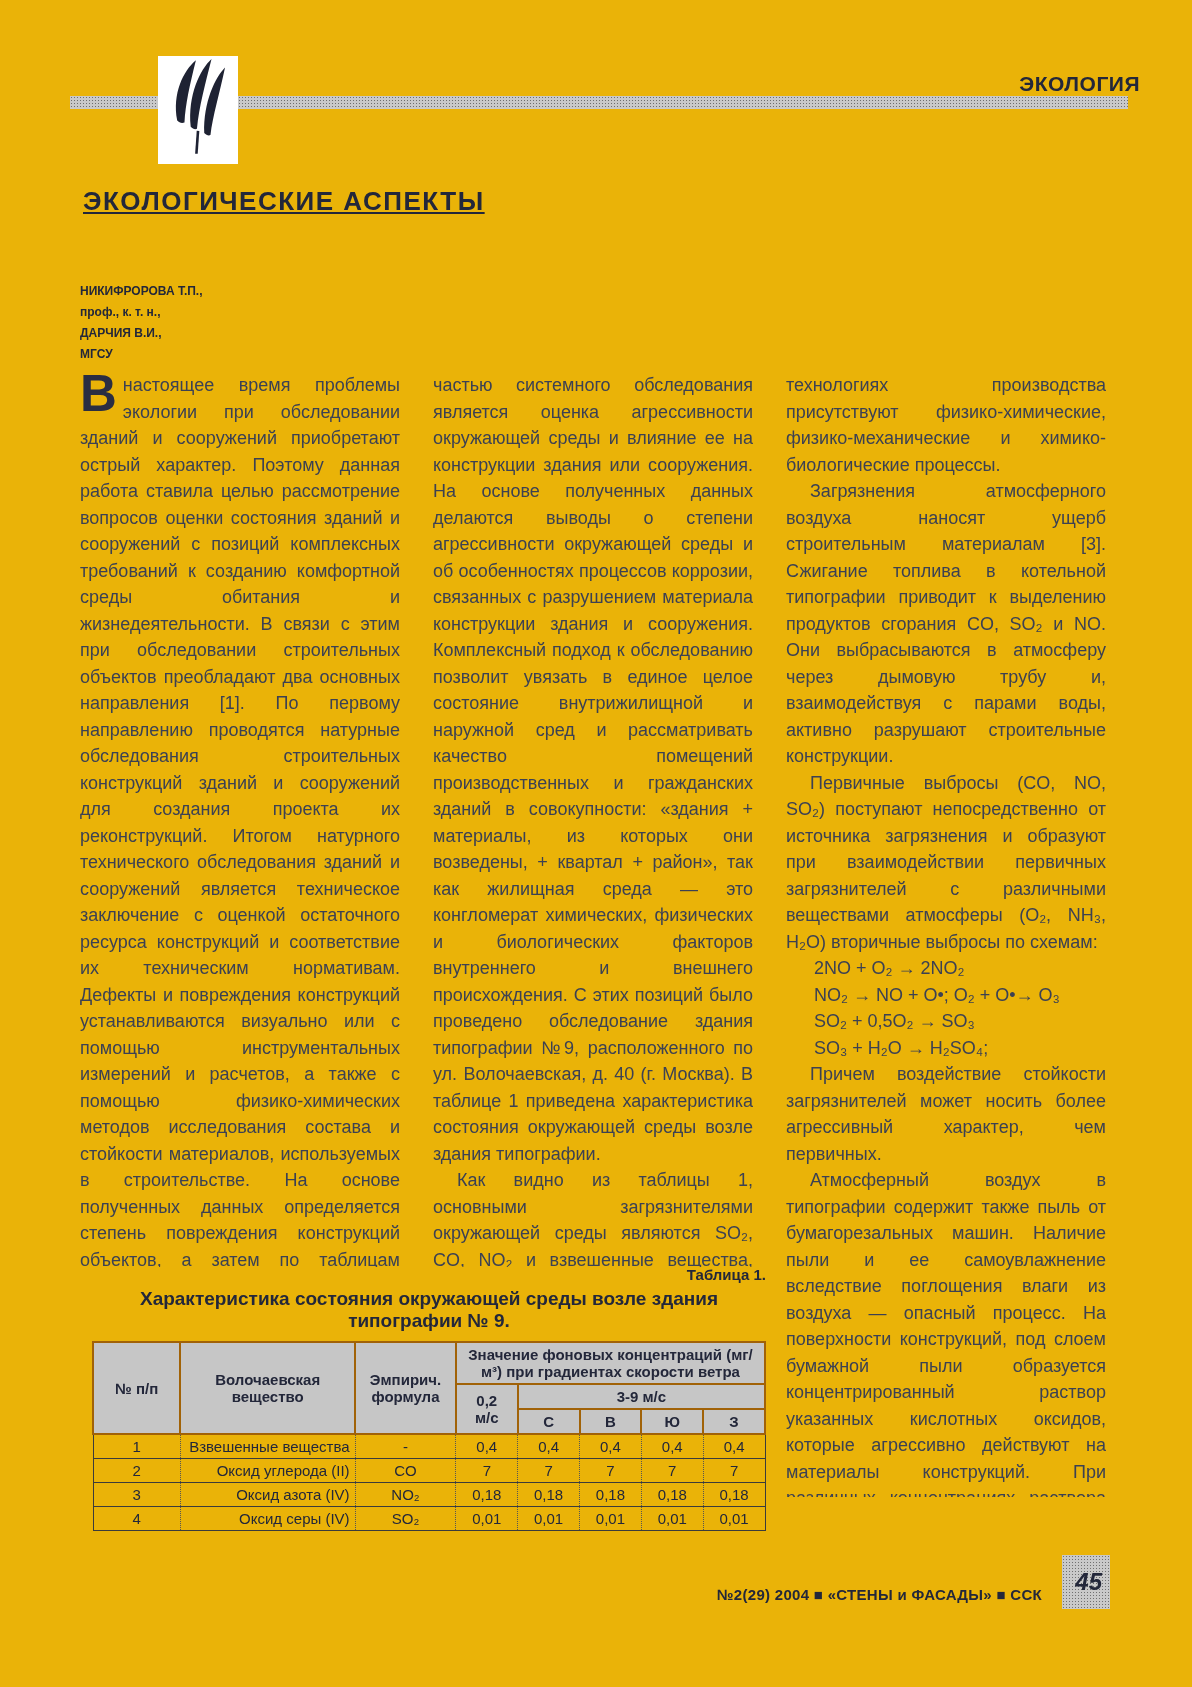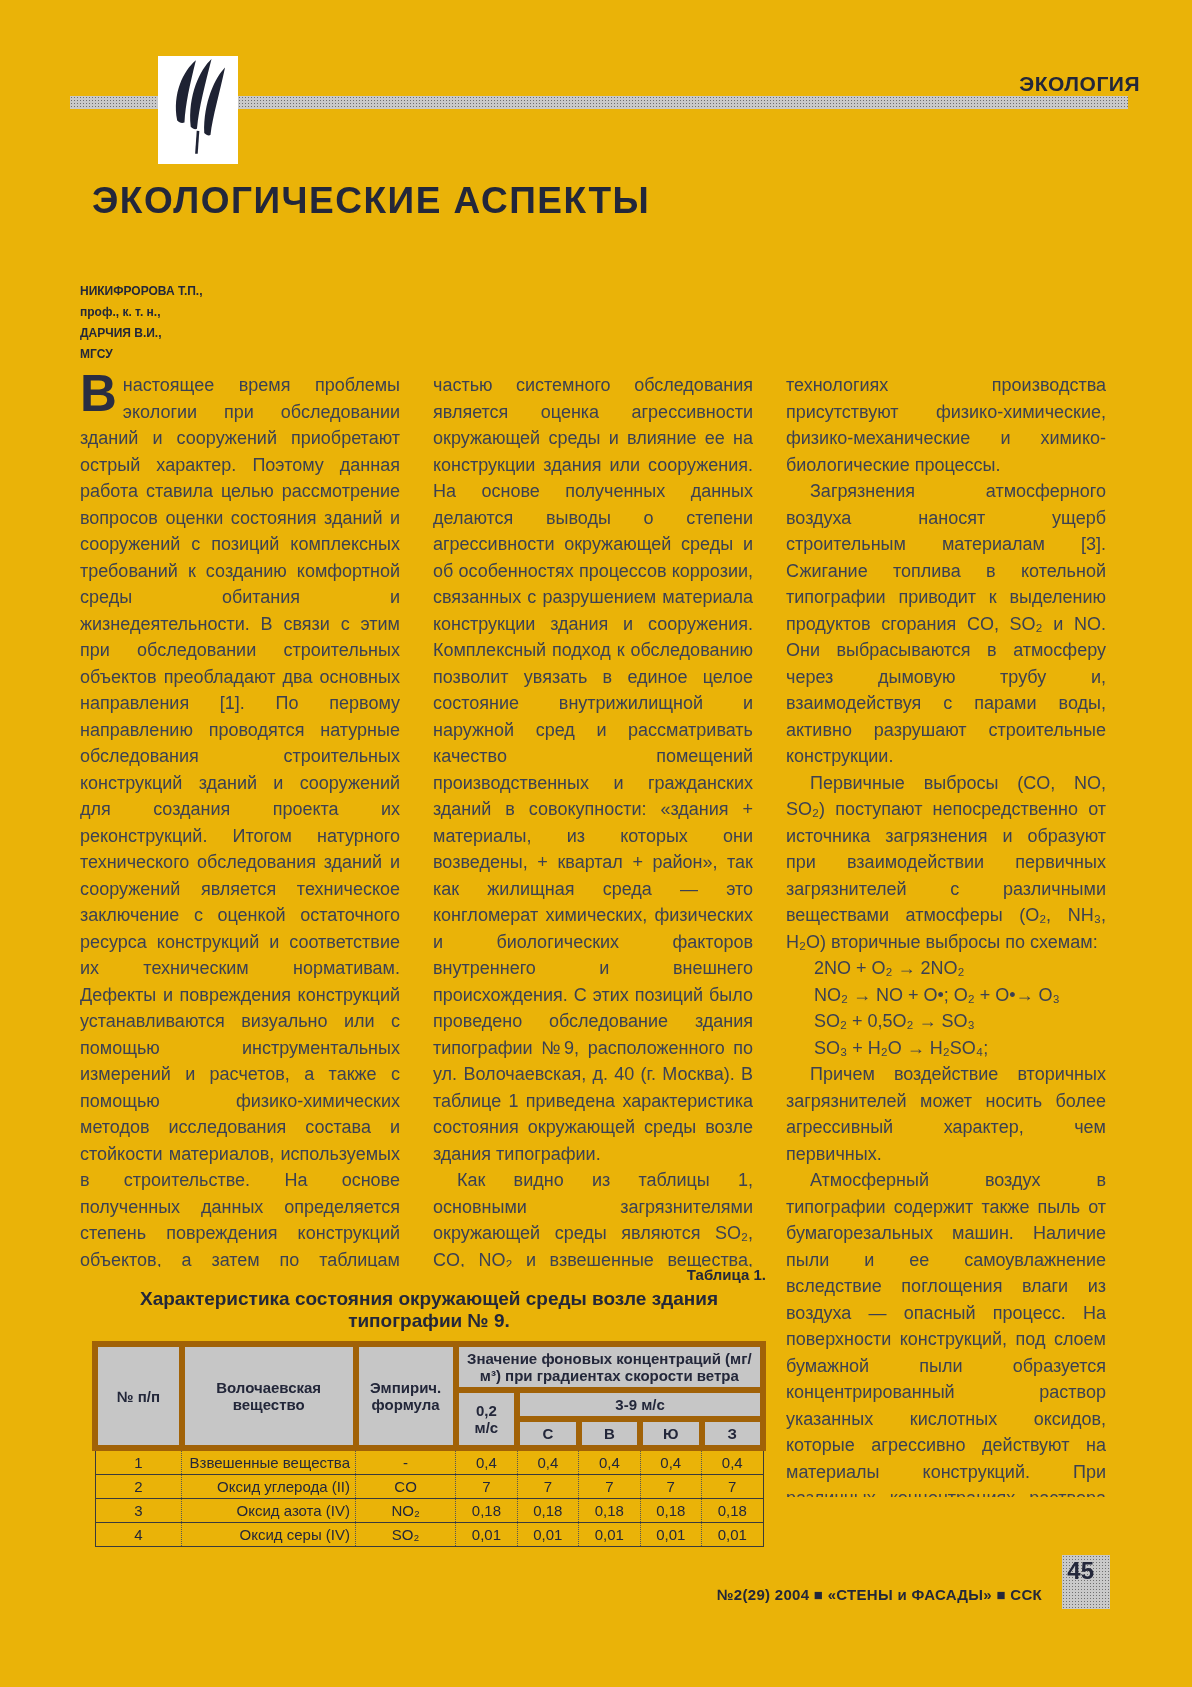--- a/index.html
+++ b/index.html
@@ -15,52 +15,52 @@
     background-color:#c9c9c9;
     background-image:radial-gradient(circle,#6e6e6e 0.8px, transparent 0.9px);
     background-size:3px 3px;
   }
   .logo-box { position:absolute; left:158px; top:56px; width:80px; height:108px; background:#ffffff; display:flex; align-items:flex-start; justify-content:center; }
   .section-label {
     position:absolute; top:72px; right:52px; font-size:21px; font-weight:bold;
     color:#23273a; letter-spacing:0.5px; background:transparent;
   }
   
-  .title { position:absolute; left:92px; top:182px; font-size:37px; line-height:38px; font-weight:800; letter-spacing:1.5px; color:#23273a; }
+  .title { position:absolute; left:83px; top:182px; font-size:26px; line-height:38px; font-weight:800; letter-spacing:1.5px; color:#23273a;text-decoration:underline; }
   .authors { position:absolute; left:80px; top:281px; font-size:12px; line-height:21px; font-weight:bold; color:#23273a; }
   
   .columns { position:absolute; left:80px; top:372px; width:1026px; display:flex; gap:33px; }
   .col { width:320px; font-size:18px; line-height:26.5px; text-align:justify; overflow:hidden; }
   .col-1,.col-2 { height:895px; }
   .col-3 { height:1125px; }
   .col p { margin:0; }
   .col p.ind { text-indent:24px; }
   .dropcap { float:left; font-size:51px; line-height:43px; font-weight:bold; color:#2a2e42; padding-right:6px; }
   .formulas { margin-left:28px; }
   .formulas div { line-height:26.5px; }
   
   .table-block { position:absolute; left:92px; top:1266px; width:674px; color:#23273a; }
   .table-label { text-align:right; font-weight:bold; font-size:15px; }
   .table-caption { text-align:center; font-weight:bold; font-size:19px; margin-top:5px; }
   table.envtable { width:100%; margin-top:9px; border-collapse:collapse; font-size:15px; }
   .envtable th, .envtable td { border:1px solid #4a4a4a; padding:3px 5px; text-align:center; vertical-align:middle; }
-  .envtable thead th { background:#c6c6c6; font-weight:bold; border:6px solid #a16207; }
+  .envtable thead th { background:#c6c6c6; font-weight:bold; border:2px solid #a16207; }
   .envtable td { border-style:dotted; border-color:#555; }
   .envtable td.lft { text-align:right; }
   .envtable tr { border:1px solid #3b3b3b; }
   .pre { white-space:pre-line; }
   
   .footer-info { position:absolute; left:80px; top:1586px; width:962px; text-align:right; font-size:15px; font-weight:bold; color:#23273a; letter-spacing:0.3px; }
   .page-num-box {
     position:absolute; left:1062px; top:1555px; width:48px; height:54px;
     background-color:#c9c9c9;
     background-image:radial-gradient(circle,#707070 0.8px, transparent 0.9px);
     background-size:3px 3px;
-    display:flex; align-items:flex-start; justify-content:flex-end;
-    font-size:24px; font-weight:bold; color:#23273a; padding:2px 16px;
+    display:flex; align-items:center; justify-content:flex-end;
+    font-size:24px; font-weight:bold; color:#23273a; padding:2px 8px;font-style:italic;
   }
 </style>
 </head>
 <body>
 
 <div class="page">
 
   <div class="head-rule"></div>
   <div class="logo-box">
     <svg width="64" height="104" viewBox="0 0 60 100">
@@ -95,21 +95,21 @@
     <div class="col col-3">
       <p>технологиях производства присутствуют физико-химические, физико-механические и химико-биологические процессы.</p>
       <p class="ind">Загрязнения атмосферного воздуха наносят ущерб строительным материалам [3]. Сжигание топлива в котельной типографии приводит к выделению продуктов сгорания CO, SO₂ и NO. Они выбрасываются в атмосферу через дымовую трубу и, взаимодействуя с парами воды, активно разрушают строительные конструкции.</p>
       <p class="ind">Первичные выбросы (CO, NO, SO₂) поступают непосредственно от источника загрязнения и образуют при взаимодействии первичных загрязнителей с различными веществами атмосферы (O₂, NH₃, H₂O) вторичные выбросы по схемам:</p>
       <div class="formulas">
         <div>2NO + O₂ → 2NO₂</div>
         <div>NO₂ → NO + O•; O₂ + O•→ O₃</div>
         <div>SO₂ + 0,5O₂ → SO₃</div>
         <div>SO₃ + H₂O → H₂SO₄;</div>
       </div>
-      <p class="ind">Причем воздействие вторичных загрязнителей может носить более агрессивный характер, чем первичных.</p>
+      <p class="ind">Причем воздействие стойкости загрязнителей может носить более агрессивный характер, чем первичных.</p>
       <p class="ind">Атмосферный воздух в типографии содержит также пыль от бумагорезальных машин. Наличие пыли и ее самоувлажнение вследствие поглощения влаги из воздуха — опасный процесс. На поверхности конструкций, под слоем бумажной пыли образуется концентрированный раствор указанных кислотных оксидов, которые агрессивно действуют на материалы конструкций. При различных концентрациях раствора на участках конструкций возможны условия появления разности потенциалов и возникновения коррозии стальной арматуры.</p>
 
     </div>
   </div>
 
   <div class="table-block">
     <div class="table-label">Таблица 1.</div>
     <div class="table-caption">Характеристика состояния окружающей среды возле здания типографии № 9.</div>
     <table class="envtable">
       <colgroup>

